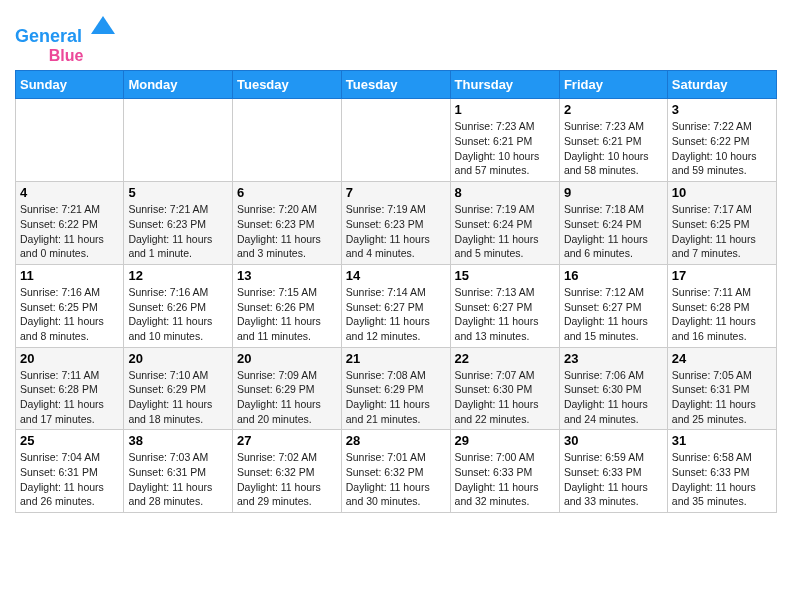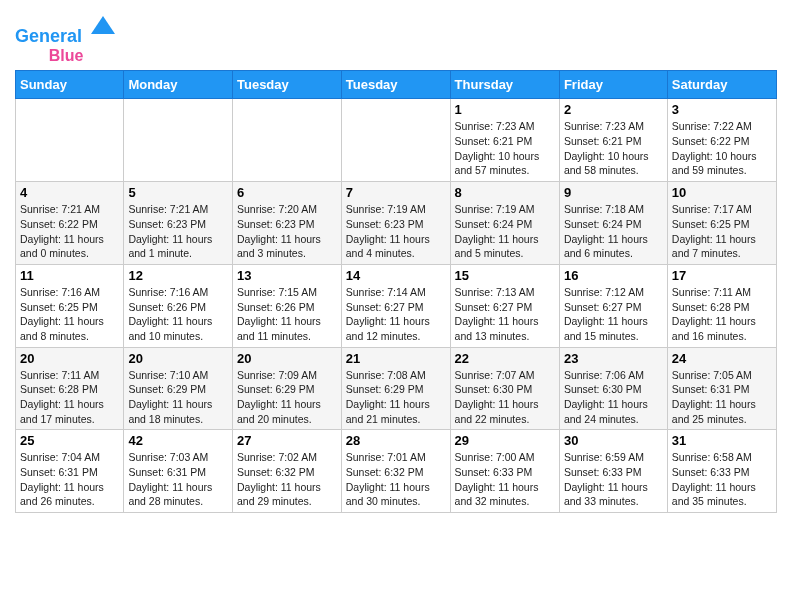--- a/index.html
+++ b/index.html
@@ -232,21 +232,21 @@
           <span class="day-number">24</span>
           <div class="day-info">Sunrise: 7:05 AM<br>Sunset: 6:31 PM<br>Daylight: 11 hours and 25 minutes.</div>
         </td>
       </tr>
       <tr>
         <td>
           <span class="day-number">25</span>
           <div class="day-info">Sunrise: 7:04 AM<br>Sunset: 6:31 PM<br>Daylight: 11 hours and 26 minutes.</div>
         </td>
         <td>
-          <span class="day-number">42</span>
+          <span class="day-number">38</span>
           <div class="day-info">Sunrise: 7:03 AM<br>Sunset: 6:31 PM<br>Daylight: 11 hours and 28 minutes.</div>
         </td>
         <td>
           <span class="day-number">27</span>
           <div class="day-info">Sunrise: 7:02 AM<br>Sunset: 6:32 PM<br>Daylight: 11 hours and 29 minutes.</div>
         </td>
         <td>
           <span class="day-number">28</span>
           <div class="day-info">Sunrise: 7:01 AM<br>Sunset: 6:32 PM<br>Daylight: 11 hours and 30 minutes.</div>
         </td>

